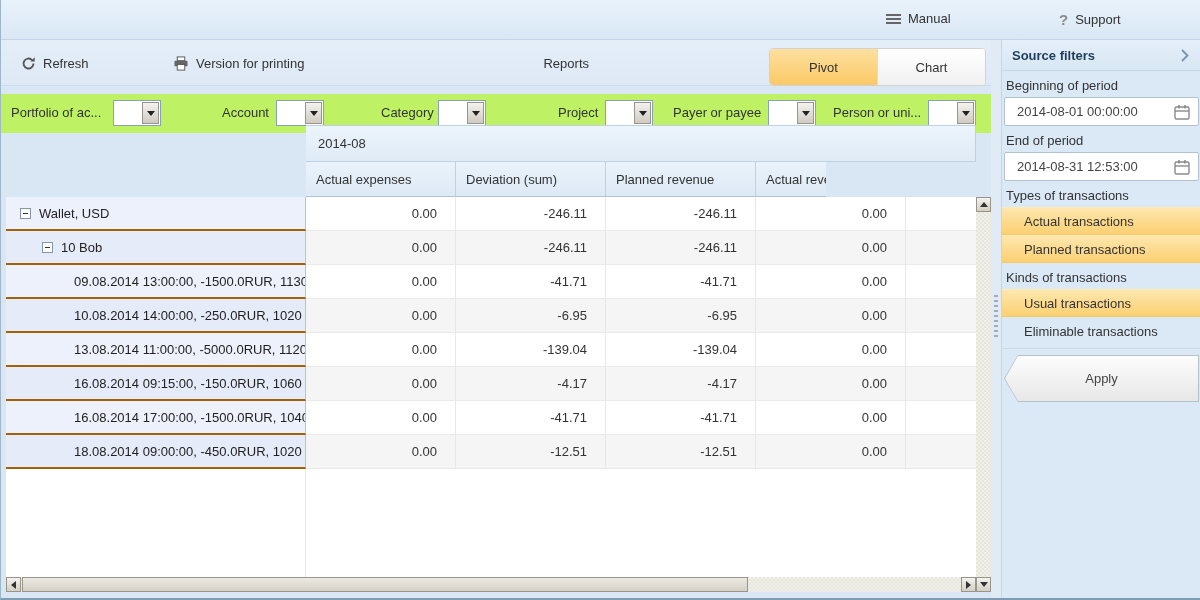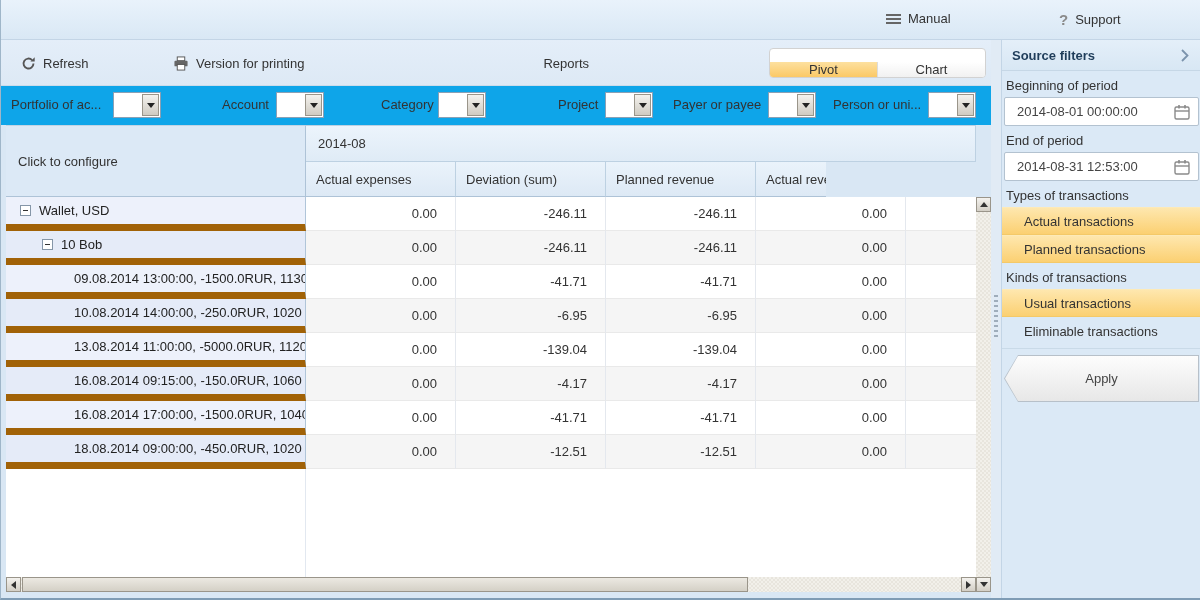--- a/index.html
+++ b/index.html
@@ -18,28 +18,28 @@
 
   
   .toolbar { position:absolute; left:0; top:40px; width:1000px; height:46px;
              background:linear-gradient(#e4eef9,#dde9f5); border-bottom:1px solid #ccdcea; }
   .tool-item { position:absolute; top:0; height:46px; display:flex; align-items:center; gap:7px; cursor:pointer; color:#333;text-align:center; }
   .reports-label { position:absolute; top:0; height:46px; display:flex; align-items:center; color:#333; }
   .select { position:absolute; left:625px; top:8px; width:135px; height:30px; background:#fff;
             border:1px solid #bac8d6; border-radius:3px; display:flex; align-items:center;
             padding:0 10px 0 12px; cursor:pointer; color:#333; }
   .select svg { margin-left:auto; }
-  .segmented { position:absolute; left:768px; top:8px; width:217px; height:30px;
-               border:1px solid #d2d2d2; border-radius:4px; display:flex; overflow:hidden; background:#fff;align-items:flex-end; }
+  .segmented { position:absolute; left:768px; top:8px; width:217px; height:38px;
+               border:1px solid #d2d2d2; border-radius:4px; display:flex; overflow:hidden; background:#fff; }
   .seg-btn { flex:1; display:flex; align-items:center; justify-content:center; cursor:pointer; color:#333; }
   .seg-btn.active { background:linear-gradient(#fde09f,#fbc966); }
   .seg-btn.inactive { background:linear-gradient(#ffffff,#f1f1f1); border-left:1px solid #dcdcdc; }
 
   
-  .filterbar { position:absolute; left:0; top:86px; width:1000px; height:39px; background:#0ea5e9; }
+  .filterbar { position:absolute; left:0; top:94px; width:1000px; height:39px; background:#bef264; }
   .filter-label { position:absolute; top:11px; color:#333; white-space:nowrap; }
   .combo { position:absolute; top:6px; width:48px; height:26px; background:#fff;
            border:1px solid #8aa0b5; cursor:pointer; }
   .combo-btn { position:absolute; right:1px; top:1px; bottom:1px; width:17px;
                background:linear-gradient(#f4f2ee,#cfcbc2); border:1px solid #9a958a;
                display:flex; align-items:center; justify-content:center; }
   .tri-down { width:0; height:0; border:4px solid transparent; border-top:5px solid #222; margin-top:4px; }
 
   
   .tbl-left-header { position:absolute; left:5px; top:125px; width:300px; height:72px;
@@ -48,21 +48,21 @@
   .tbl-group-header { position:absolute; left:305px; top:125px; width:670px; height:37px;
                       background:linear-gradient(#ecf4fc,#dfebf6); border:1px solid #bdd1e2; border-left:none;
                       display:flex; align-items:center; padding-left:12px; color:#333; }
   .tbl-col-row { position:absolute; left:305px; top:162px; height:35px; display:flex; }
   .tbl-col { height:35px; background:linear-gradient(#eaf3fb,#dde9f5);
              border-right:1px solid #bdd1e2; border-bottom:1px solid #aec3d7;
              display:flex; align-items:center; padding-left:10px; white-space:nowrap; overflow:hidden; color:#333; }
   .rows { position:absolute; left:5px; top:197px; width:970px; }
   .trow { display:flex; height:34px; cursor:pointer; }
   .tree-cell { width:300px; height:34px; display:flex; align-items:center;
-               border-right:1px solid #b0c5d9; border-bottom:7px solid #a16207;
+               border-right:1px solid #b0c5d9; border-bottom:2px solid #a16207;
                white-space:nowrap; overflow:hidden; color:#222; }
   .trow:nth-child(odd) .tree-cell { background:#edf1fb; }
   .trow:nth-child(even) .tree-cell { background:#e5ebf8; }
   .lvl0 { padding-left:14px; } .lvl1 { padding-left:36px; } .lvl2 { padding-left:68px; }
   .expander { position:relative; display:inline-block; width:11px; height:11px; background:#fff;
               border:1px solid #8596a8; margin-right:8px; flex:0 0 auto; cursor:pointer; }
   .expander::after { content:""; position:absolute; left:2px; right:2px; top:4px; height:1px; background:#333; }
   .dcell { height:34px; display:flex; align-items:center; justify-content:flex-end;
            padding-right:18px; border-right:1px solid #e4e8ee; border-bottom:1px solid #e9e9e9; color:#333; }
   .trow:nth-child(odd) .dcell { background:#ffffff; }
@@ -198,21 +198,20 @@
         </span>
     </div>
     <span class="filter-label" style="left:832px;">Person or uni...</span>
     <div class="combo" style="left:927px;">
       <span class="combo-btn">
           <span class="tri-down"></span>
         </span>
     </div>
   </div>
 
-  <div class="tbl-left-header">Click to configure</div>
   <div class="tbl-group-header">2014-08</div>
   <div class="tbl-col-row">
     <div class="tbl-col w150">Actual expenses</div>
     <div class="tbl-col w150">Deviation (sum)</div>
     <div class="tbl-col w150">Planned revenue</div>
     <div class="tbl-col w70">Actual revenue</div>
   </div>
 
   <div class="rows">
 

